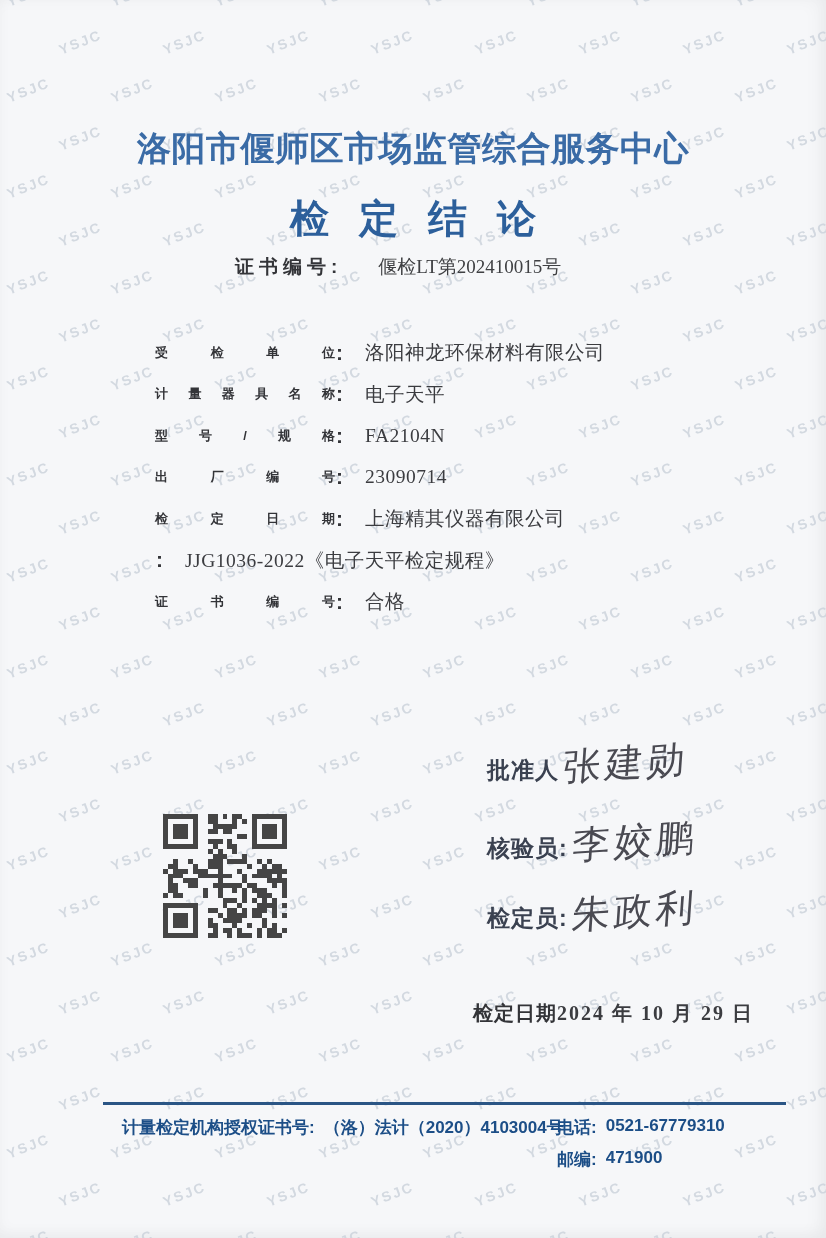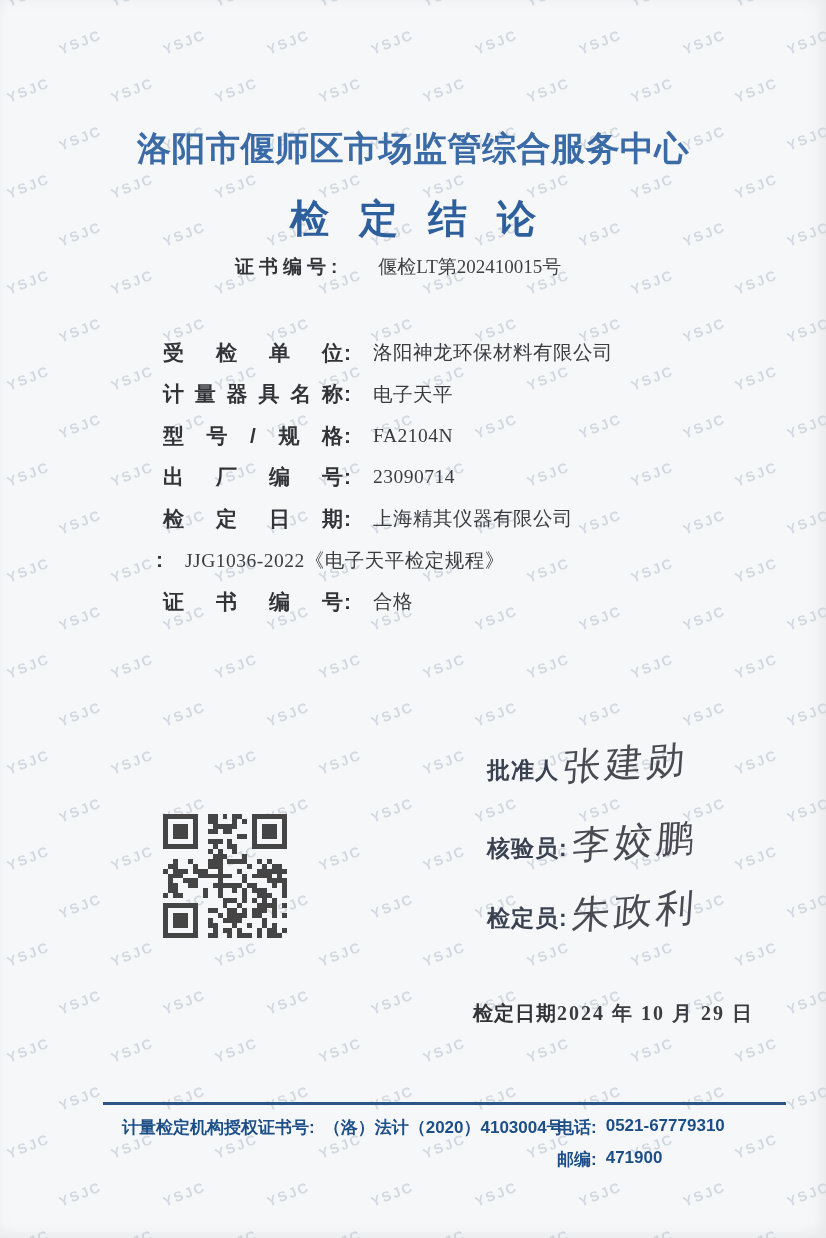--- a/index.html
+++ b/index.html
@@ -36,22 +36,22 @@
     display:flex; align-items:baseline; gap:36px;
   }
   .cert-label { font-size:19px; font-weight:bold; color:#333438; letter-spacing:5px; }
   .cert-value { font-size:19px; color:#3f4043; font-family:"Liberation Serif", serif; }
 
   
   .fields { position:absolute; top:332px; left:155px; width:600px; }
   .frow { height:41.5px; display:flex; align-items:center; }
   .jlabel {
     display:inline-block; width:180px;
-    font-size:21px; font-weight:600; color:#333438;
-    text-align:justify; text-align-last:justify;margin-left:8px;
+    font-size:13px; font-weight:600; color:#333438;
+    text-align:justify; text-align-last:justify;
   }
   .colon { font-size:21px; font-weight:600; color:#333438; margin-left:1px; }
   .fvalue {
     margin-left:22px; font-size:19.5px; color:#3b3c40;
     font-family:"Liberation Serif", serif; letter-spacing:0.5px;
   }
 
   
   .qr { position:absolute; left:163px; top:814px; width:124px; height:124px; }
 

